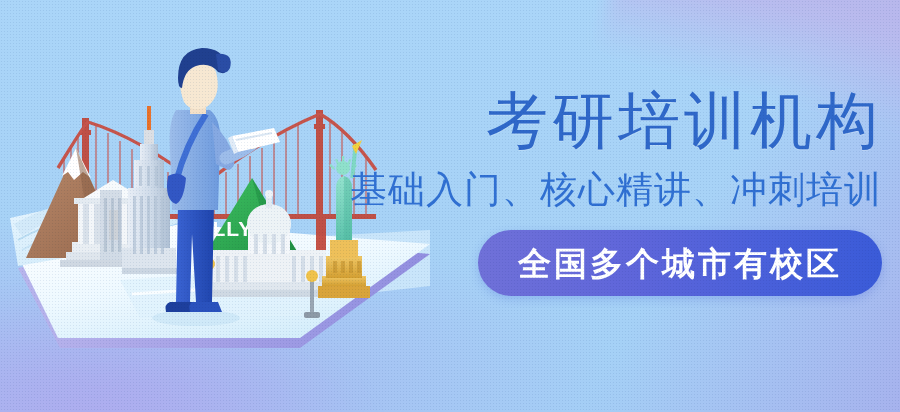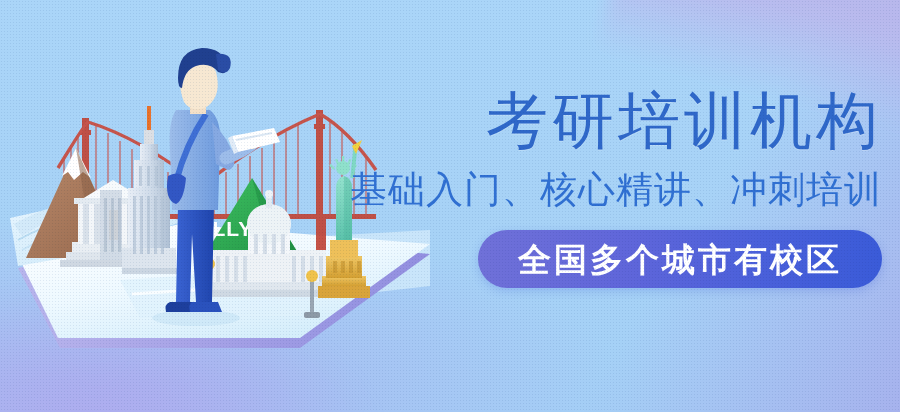--- a/index.html
+++ b/index.html
@@ -50,21 +50,21 @@
     font-weight:400;white-space:nowrap;margin:0;
     text-shadow:0 1px 0 rgba(255,255,255,.22);
   }
   .subtitle{
     font-size:37px;line-height:1.1;color:#3070d2;letter-spacing:1px;
     font-weight:normal;white-space:nowrap;margin:16px 0 0 0;
   }
   .pill{
     margin-top:20px;
     display:inline-flex;align-items:center;justify-content:center;
-    height:58px;padding:0 40px;border-radius:34px;border:0;
+    height:66px;padding:0 40px;border-radius:34px;border:0;
     background:linear-gradient(95deg,#7071d8 0%,#5f66da 38%,#4a60da 70%,#3a5bd8 100%);
     box-shadow:0 3px 10px rgba(58,91,216,.24);
     cursor:pointer;
   }
   .pill-label{
     color:#ffffff;font-size:33px;font-weight:bold;letter-spacing:3px;
     white-space:nowrap;line-height:1;
   }
 </style>
 </head>

